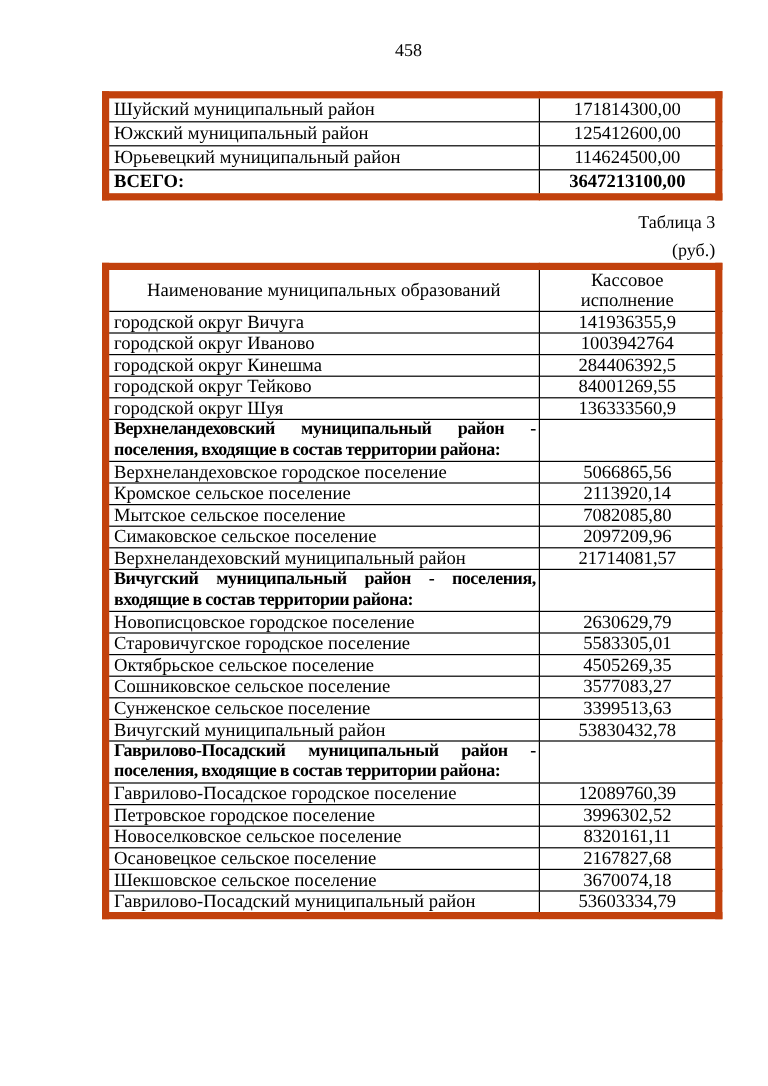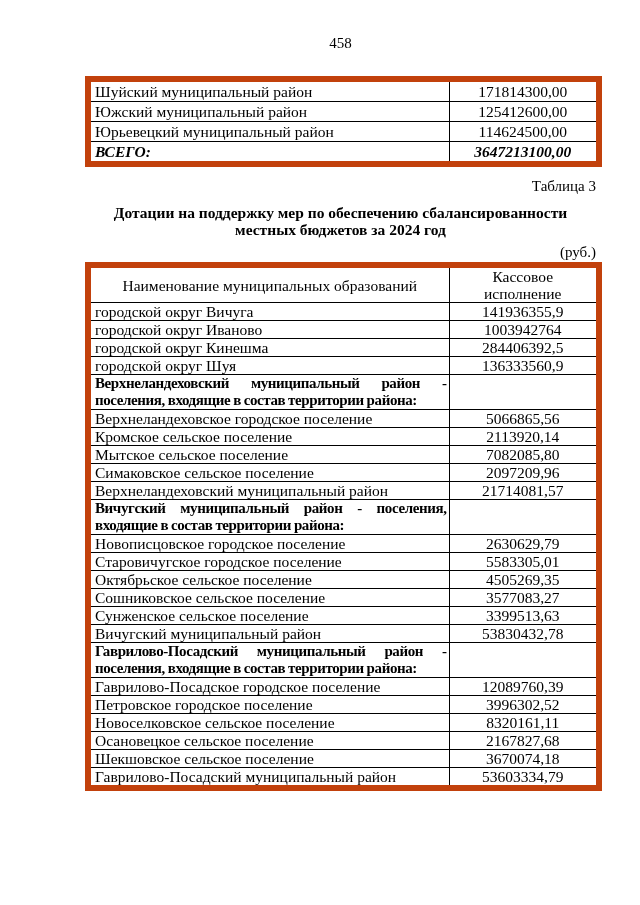--- a/index.html
+++ b/index.html
@@ -33,21 +33,21 @@
 
   .t2 { margin-top: 1px; }
   .t2 th {
     font-weight: normal; font-size: 15.5px; line-height: 17px;
     vertical-align: top; text-align: center; padding: 0;
   }
   .t2 td { font-size: 15.5px; line-height: 17px; height: 17px; }
 
   td.name { text-align: left; padding: 0 2px 0 4px; }
   td.num  { text-align: center; padding: 0; }
-  tr.bold { font-weight: bold; font-style: italic; }
+  tr.bold { font-weight: bold; }
   tr.section td { height: 34px; }
   tr.section td.name {
     font-weight: bold; text-align: justify;
     font-size: 15px; letter-spacing: -0.4px; word-spacing: -0.5px;
   }
 </style>
 </head>
 <body>
 
 <div class="page">
@@ -74,24 +74,20 @@
         </tr>
         <tr class="bold">
           <td class="name">ВСЕГО:</td>
           <td class="num">3647213100,00</td>
         </tr>
       </tbody>
   </table>
 
   <div class="caption">Таблица 3</div>
 
-  <div class="doc-title">
-    <div>Дотации на поддержку мер по обеспечению сбалансированности</div>
-    <div>местных бюджетов за 2024 год</div>
-  </div>
 
   <div class="unit">(руб.)</div>
 
   <table class="t t2">
     <colgroup>
         <col class="c1">
         <col class="c2">
       </colgroup>
     <thead>
       <tr>
@@ -109,20 +105,24 @@
         </tr>
         <tr>
           <td class="name">городской округ Иваново</td>
           <td class="num">1003942764</td>
         </tr>
         <tr>
           <td class="name">городской округ Кинешма</td>
           <td class="num">284406392,5</td>
         </tr>
         <tr>
+          <td class="name">городской округ Тейково</td>
+          <td class="num">84001269,55</td>
+        </tr>
+        <tr>
           <td class="name">городской округ Шуя</td>
           <td class="num">136333560,9</td>
         </tr>
         <tr class="section">
           <td class="name">Верхнеландеховский муниципальный район - поселения, входящие в состав территории района:</td>
           <td class="num"></td>
         </tr>
         <tr>
           <td class="name">Верхнеландеховское городское поселение</td>
           <td class="num">5066865,56</td>

